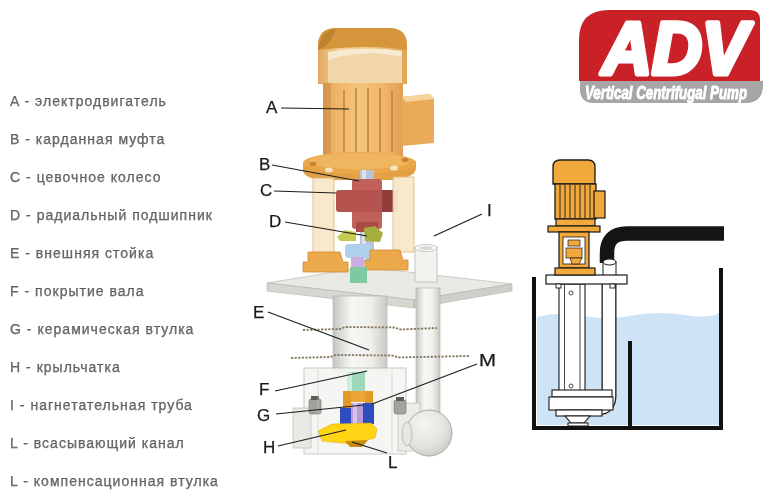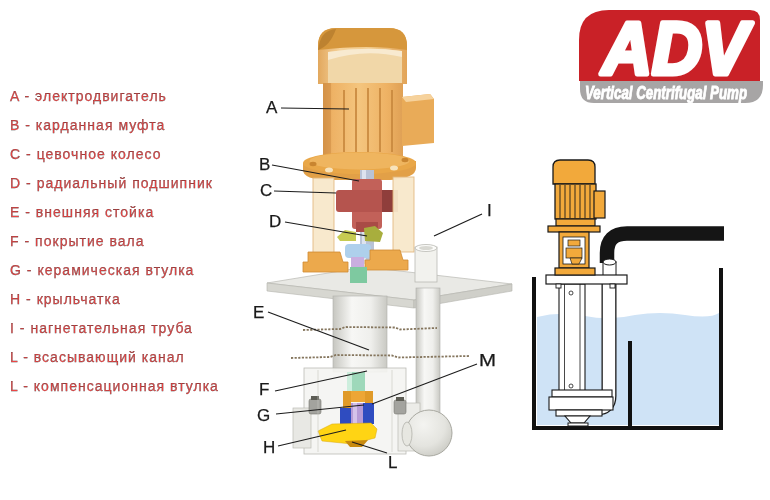--- a/index.html
+++ b/index.html
@@ -1,18 +1,18 @@
 <!DOCTYPE html>
 <html><head>
 <meta charset="utf-8">
 <style>
 html,body{margin:0;padding:0;}
 body{width:770px;height:500px;background:#fff;overflow:hidden;position:relative;
   font-family:"Liberation Sans",sans-serif;}
-.list{position:absolute;left:10px;top:82px;font-size:14px;line-height:29px;letter-spacing:1.02px;color:#ef4444;white-space:nowrap;-webkit-text-stroke:.25px #3b3b3b;}
+.list{position:absolute;left:10px;top:82px;font-size:14px;line-height:38px;letter-spacing:1.02px;color:#737373;white-space:nowrap;-webkit-text-stroke:.25px #3b3b3b;}
 svg{position:absolute;left:0;top:0;}
 </style>
 </head>
 <body>
 <div class="list">
 A - электродвигатель<br>
 B - карданная муфта<br>
 C - цевочное колесо<br>
 D - радиальный подшипник<br>
 E - внешняя стойка<br>

